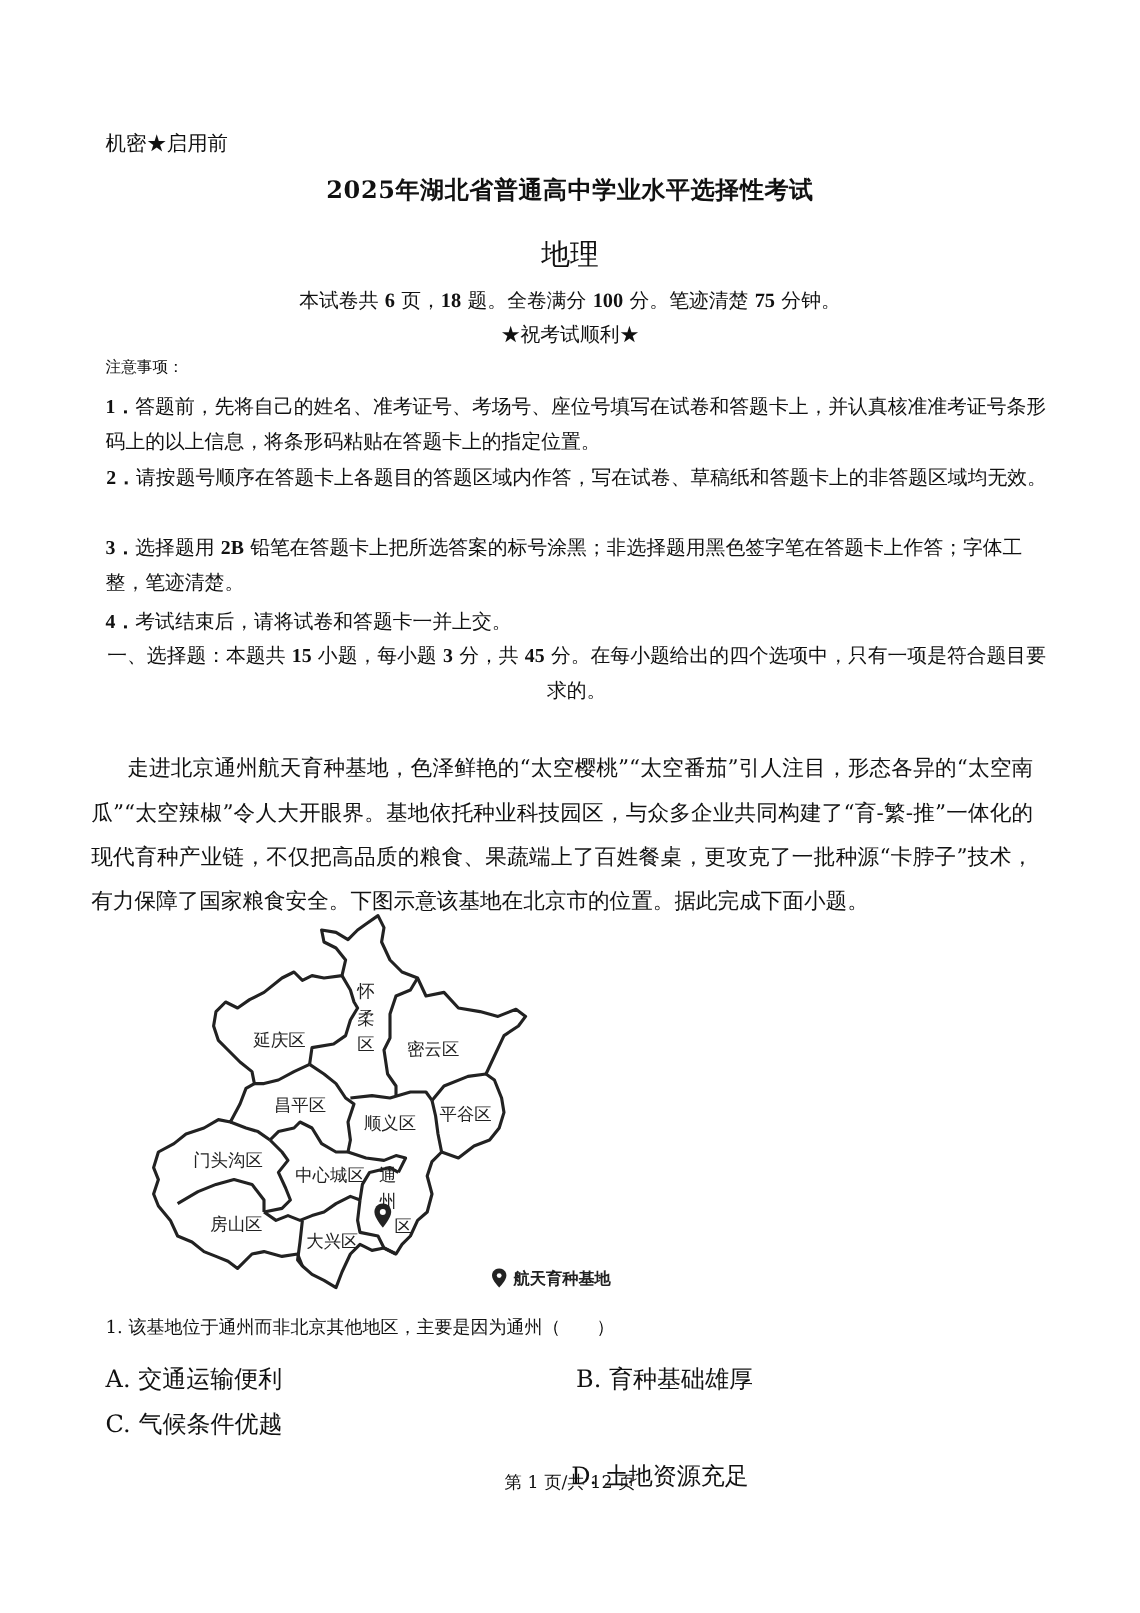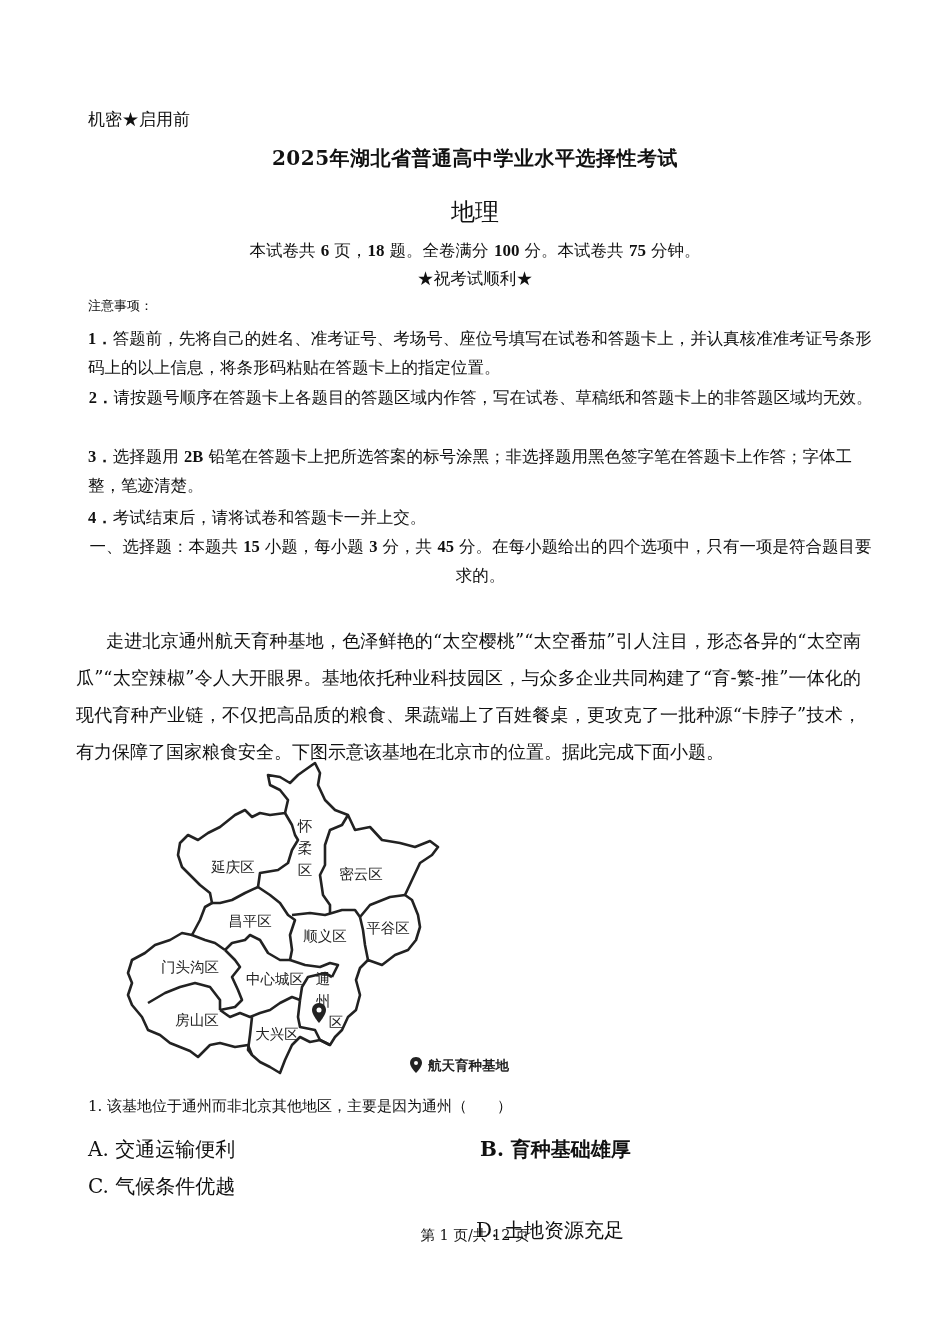--- a/index.html
+++ b/index.html
@@ -19,34 +19,34 @@
   .n2 { top: 383px; text-align: center; }
   .n3 { top: 442px; }
   .n4 { top: 503px; }
   .sec { top: 532px; text-align: center; }
   .passage { left: 76px; width: 785px; top: 622px; font-size: 18px; line-height: 37px; white-space: normal; text-indent: 30px; text-align: justify; }
   .map { left: 120px; top: 755px; width: 480px; height: 330px; }
   .map-label { font-family: "DejaVu Sans", sans-serif; font-size: 14.5px; fill: #222; }
   .q { left: 88px; top: 1097px; font-size: 15px; }
   .opt { font-size: 20px; }
   .optA { left: 88px; top: 1136px; }
-  .optB { left: 480px; top: 1136px; font-weight: bold; }
+  .optB { left: 480px; top: 1136px; }
   .optC { left: 88px; top: 1173px; }
   .optD { left: 476px; top: 1173px; margin-top: 44px; }
   .footer { left: 0; width: 950px; top: 1226px; text-align: center; font-size: 14.5px; }
 </style>
 </head>
 <body>
 
 <div class="abs confidential">机密★启用前</div>
 <div class="abs title">2025年湖北省普通高中学业水平选择性考试</div>
 <div class="abs subject">地理</div>
 
 <div class="abs info">
-  <span>本试卷共 </span><b>6</b><span> 页，</span><b>18</b><span> 题。全卷满分 </span><b>100</b><span> 分。本试卷共 </span><b>75</b><span> 分钟。</span>
+  <span>本试卷共 </span><b>6</b><span> 页，</span><b>18</b><span> 题。全卷满分 </span><b>100</b><span> 分。笔迹清楚 </span><b>75</b><span> 分钟。</span>
 </div>
 
 <div class="abs wish">★祝考试顺利★</div>
 
 <div class="abs notice-title">注意事项：</div>
 
 <div class="abs para n1">
   <b>1．</b><span>答题前，先将自己的姓名、准考证号、考场号、座位号填写在试卷和答题卡上，并认真核准准考证号条形码上的以上信息，将条形码粘贴在答题卡上的指定位置。</span>
 </div>
 <div class="abs para n2">

